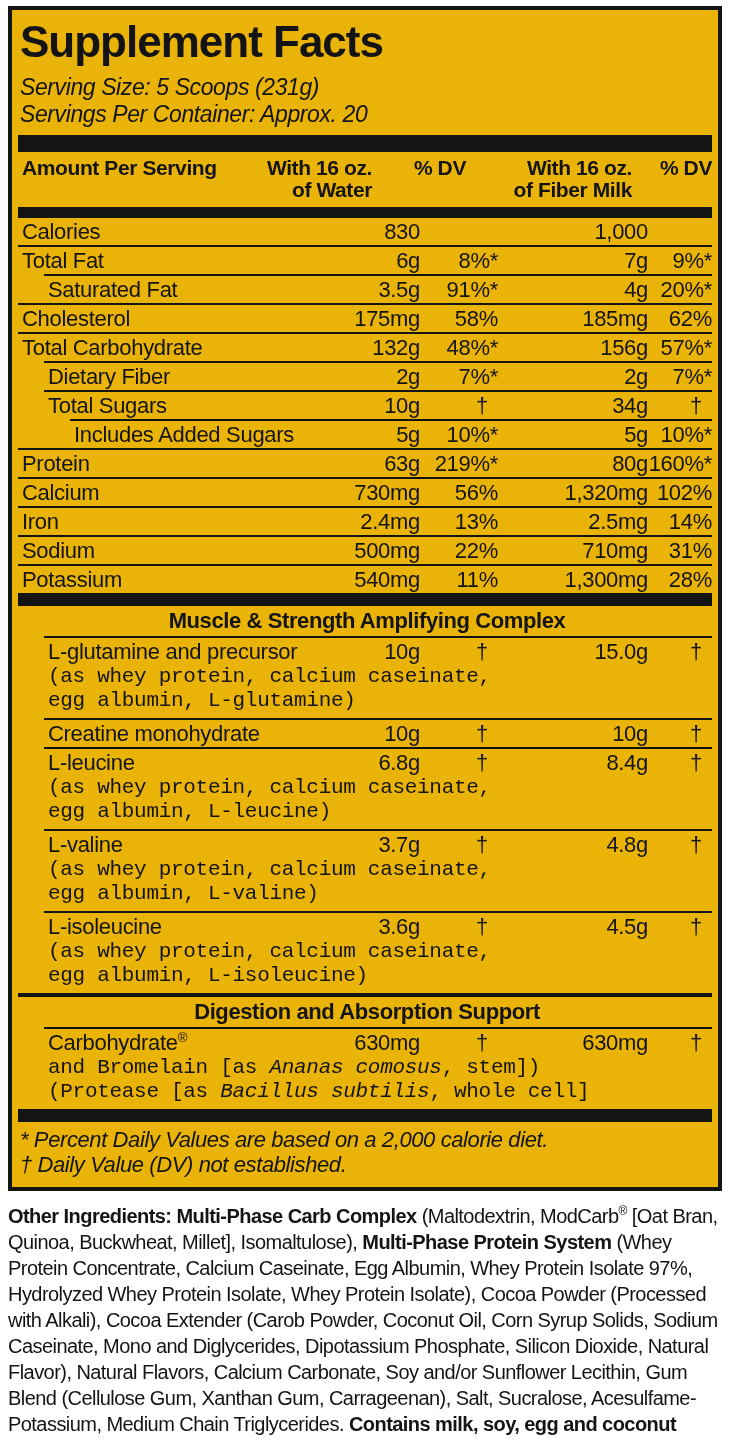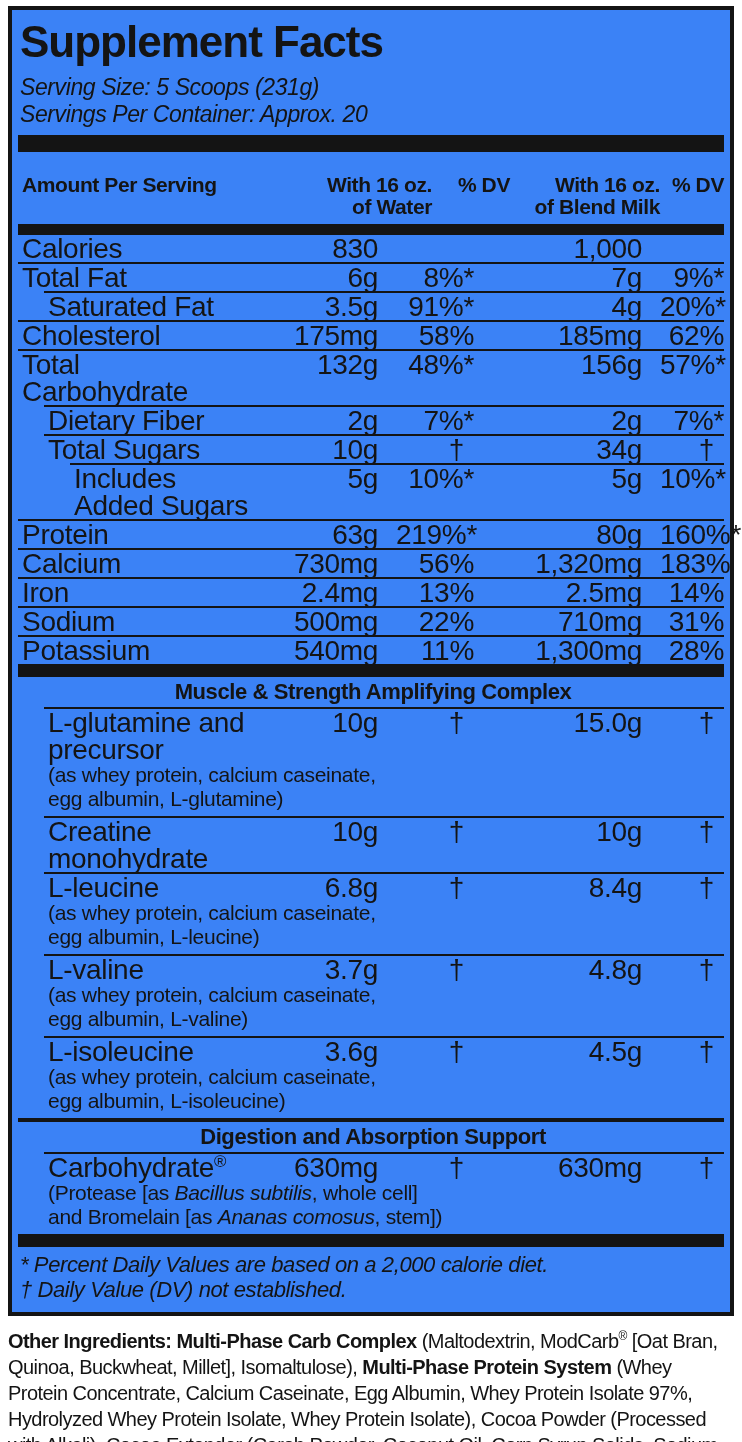--- a/index.html
+++ b/index.html
@@ -2,54 +2,54 @@
 <html><head>
 <meta charset="utf-8">
 <style>
   html,body{margin:0;padding:0;}
   body{
     width:742px;height:1442px;overflow:hidden;background:#ffffff;
     font-family:"Liberation Sans", sans-serif;color:#141414;
     -webkit-font-smoothing:antialiased;
   }
   .facts-box{
-    margin:6px 8px 0 8px;
+    margin:6px 20px 0 8px;
     border:4px solid #141414;
-    background:#3b82f6;
+    background:#eab308;
     padding:6px 6px 8px 6px;
   }
   .panel-title{
     font-size:44px;font-weight:700;letter-spacing:-1px;line-height:48px;
     margin:2px 0 8px 2px;font-stretch:condensed;
   }
   .serving-line{
     font-size:23px;line-height:27px;letter-spacing:-0.4px;margin-left:2px;font-style:italic;
   }
   .bar{background:#141414;}
   .bar-lg{height:17px;margin-top:7px;}
   .bar-md{height:11px;}
   .bar-row{height:13px;background:#141414;}
   .rule-row{height:4px;background:#141414;}
   .grid{
     display:grid;
     grid-template-columns:1fr 110px 78px 150px 64px;
     align-items:start;
   }
-  .header-row{padding:22px 0 6px 0;font-weight:700;font-size:21px;line-height:22px;letter-spacing:-0.4px;}
+  .header-row{padding:5px 0 6px 0;font-weight:700;font-size:21px;line-height:22px;letter-spacing:-0.4px;gap:16px;}
   .cell{min-width:0;}
   .num{text-align:right;}
   .lbl{padding-left:4px;}
-  .row .grid{font-size:28px;line-height:27px;letter-spacing:-0.3px;gap:18px;}
+  .row .grid{font-size:22px;line-height:27px;letter-spacing:-0.3px;}
   .sep{height:2px;background:#141414;}
   .sep-l1{margin-left:26px;}
   .sep-l2{margin-left:52px;}
   .ind0{padding-left:4px;}
   .ind1{padding-left:30px;}
   .ind2{padding-left:56px;}
-  .sub-lines{font-size:21px;line-height:24px;letter-spacing:-0.3px;padding-bottom:5px;}
+  .sub-lines{font-size:21px;line-height:24px;letter-spacing:-0.3px;padding-bottom:5px;font-family:Liberation Mono, monospace;}
   .section-hdr{font-size:22px;font-weight:700;letter-spacing:-0.4px;line-height:28px;padding:1px 0 1px 4px;text-align:center;}
   .dag{padding-right:10px;}
   .footnotes{font-size:22px;line-height:25px;letter-spacing:-0.4px;padding:5px 0 2px 2px;font-style:italic;}
   .other-ing{
     margin:12px 8px 0 8px;
     font-size:20px;line-height:26px;letter-spacing:-0.55px;
     font-stretch:condensed;
   }
   .other-ing b{font-weight:700;text-align:center;}
   sup{font-size:60%;line-height:0;vertical-align:super;}
@@ -65,21 +65,21 @@
 
     <div class="serving-line">Serving Size: 5 Scoops (231g)</div>
     <div class="serving-line">Servings Per Container: Approx. 20</div>
 
     <div class="bar bar-lg"></div>
 
     <div class="grid header-row">
       <div class="cell lbl">Amount Per Serving</div>
       <div class="cell num"><span>With 16 oz.</span><br><span>of Water</span></div>
       <div class="cell num">% DV</div>
-      <div class="cell num"><span>With 16 oz.</span><br><span>of Blend Milk</span></div>
+      <div class="cell num"><span>With 16 oz.</span><br><span>of Fiber Milk</span></div>
       <div class="cell num">% DV</div>
     </div>
 
     <div class="bar bar-md"></div>
 
     <div id="facts-table-body">
         <div class="row">
           <div class="grid">
             <div class="cell lbl ind0">Calories</div>
             <div class="cell num">830</div>
@@ -168,21 +168,21 @@
             <div class="cell num">160%*</div>
           </div>
         </div>
         <div class="row">
           <div class="sep"></div>
           <div class="grid">
             <div class="cell lbl ind0">Calcium</div>
             <div class="cell num">730mg</div>
             <div class="cell num">56%</div>
             <div class="cell num">1,320mg</div>
-            <div class="cell num">183%</div>
+            <div class="cell num">102%</div>
           </div>
         </div>
         <div class="row">
           <div class="sep"></div>
           <div class="grid">
             <div class="cell lbl ind0">Iron</div>
             <div class="cell num">2.4mg</div>
             <div class="cell num">13%</div>
             <div class="cell num">2.5mg</div>
             <div class="cell num">14%</div>
@@ -281,22 +281,22 @@
         <div class="row">
           <div class="sep sep-l1"></div>
           <div class="grid">
             <div class="cell lbl ind1"><span>Carbohydrate</span><sup>®</sup></div>
             <div class="cell num">630mg</div>
             <div class="cell num dag">†</div>
             <div class="cell num">630mg</div>
             <div class="cell num dag">†</div>
           </div>
           <div class="sub-lines ind1">
+            <div><span>and Bromelain [as </span><i>Ananas comosus</i><span>, stem])</span></div>
             <div><span>(Protease [as </span><i>Bacillus subtilis</i><span>, whole cell]</span></div>
-            <div><span>and Bromelain [as </span><i>Ananas comosus</i><span>, stem])</span></div>
           </div>
         </div>
         <div class="bar-row"></div>
       </div>
 
     <div class="footnotes">
       <div>* Percent Daily Values are based on a 2,000 calorie diet.</div>
       <div>† Daily Value (DV) not established.</div>
     </div>
 

